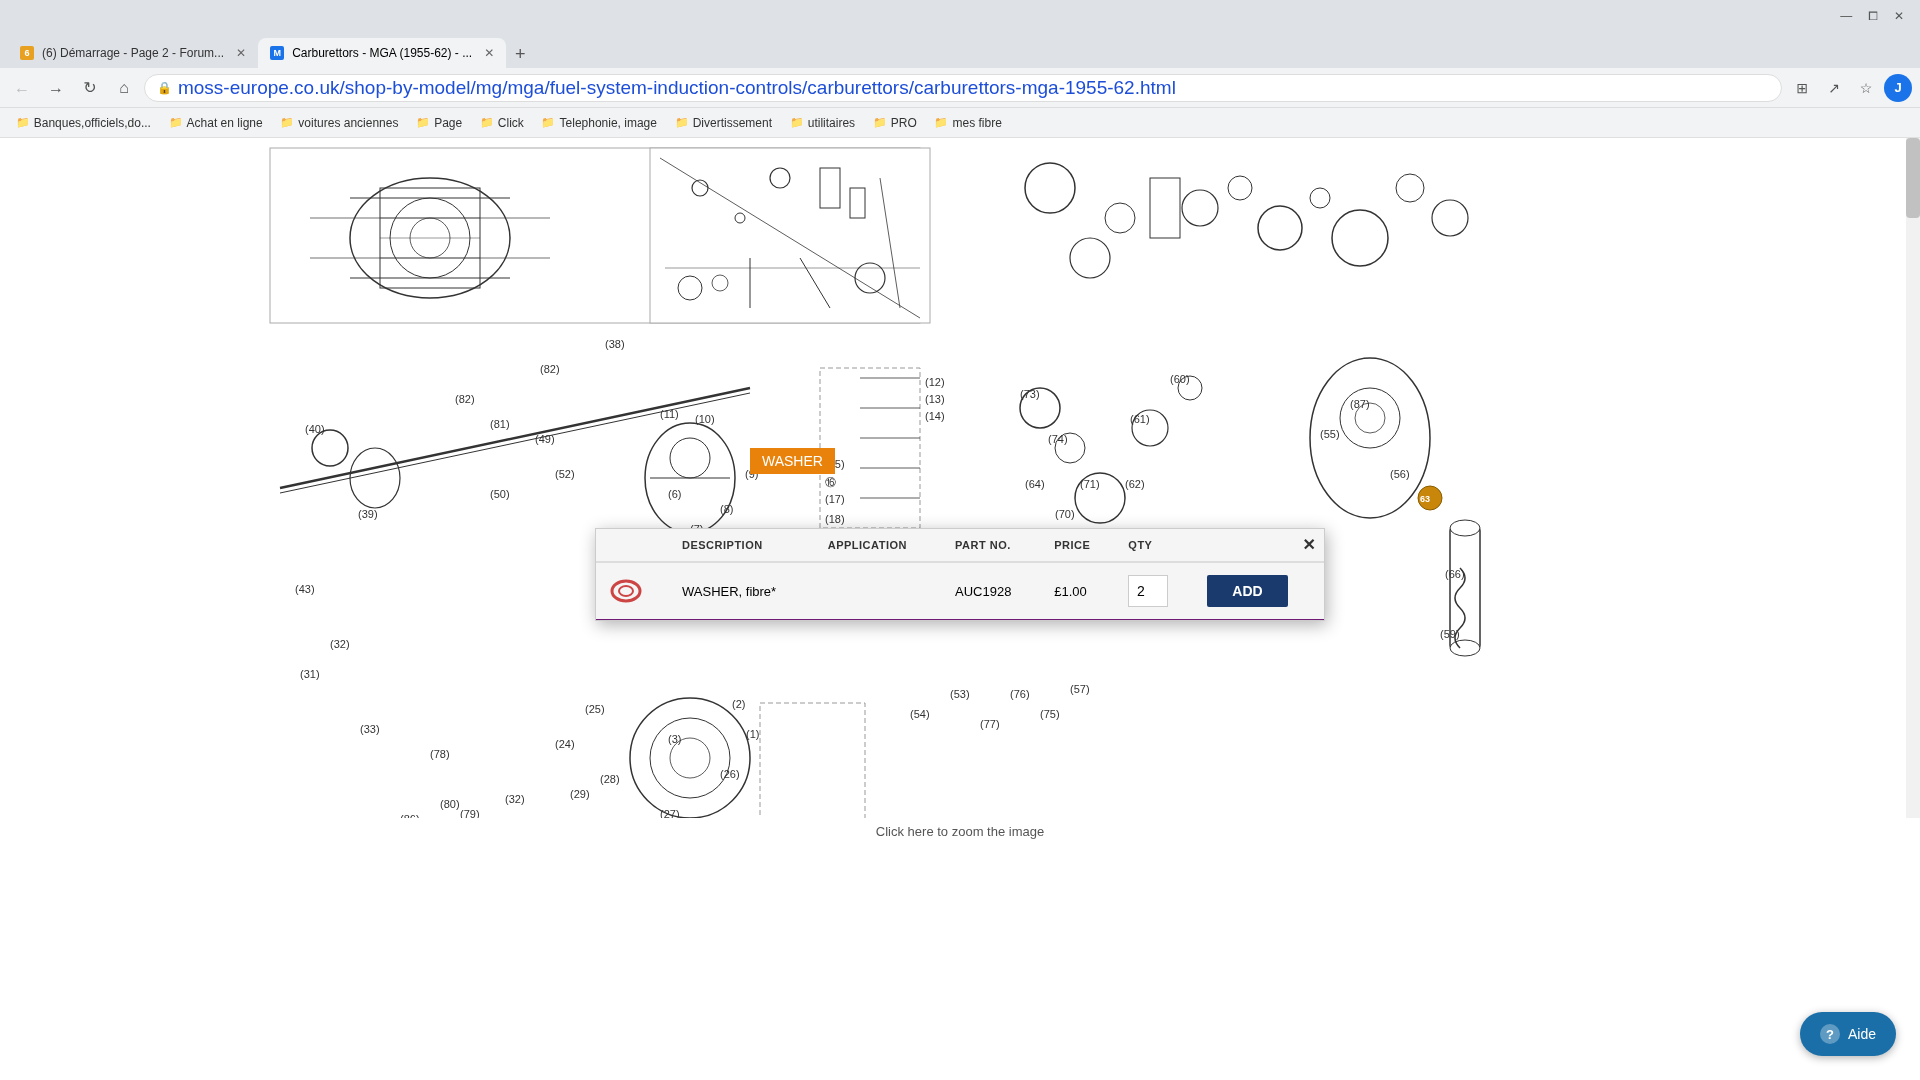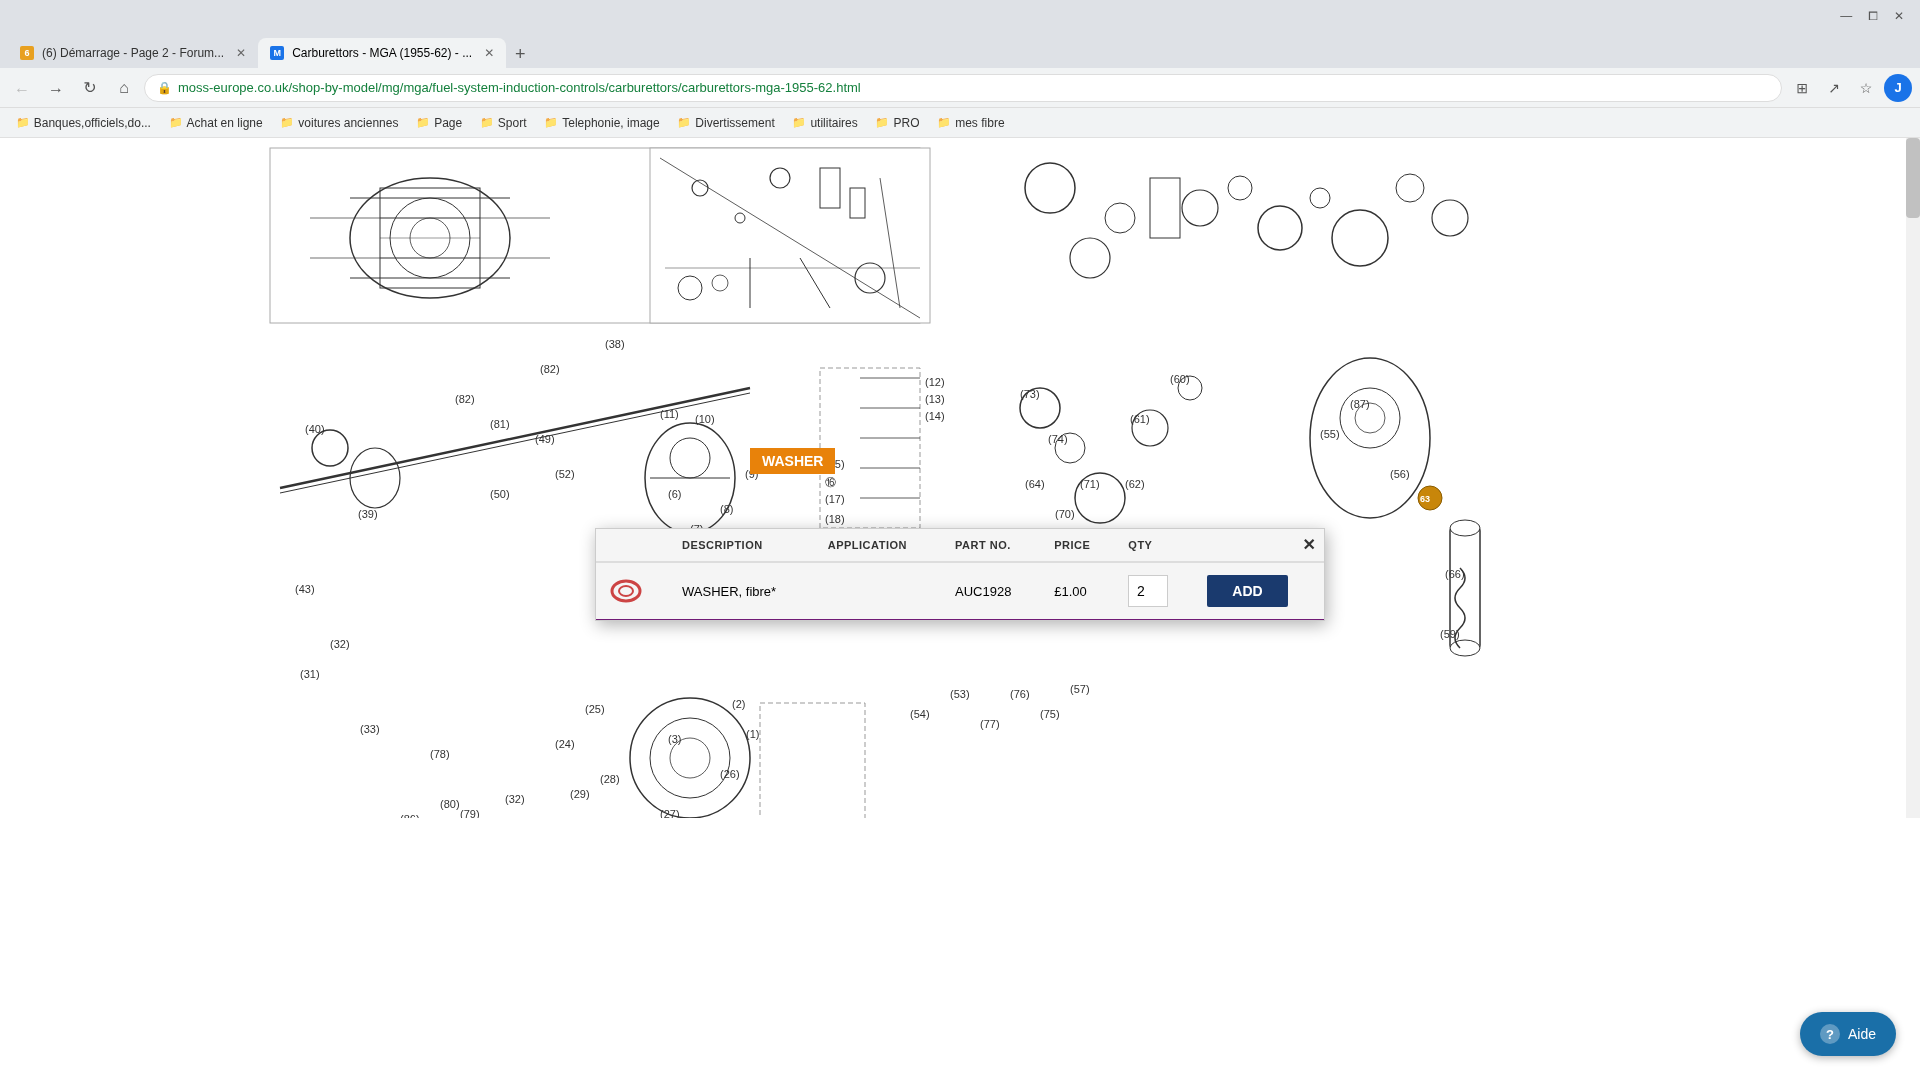--- a/index.html
+++ b/index.html
@@ -18,39 +18,39 @@
     .tab-favicon { width: 14px; height: 14px; border-radius: 2px; background: #e8a020; display: flex; align-items: center; justify-content: center; color: #fff; font-size: 9px; font-weight: bold; }
     .tab-favicon.blue { background: #1a73e8; }
     .tab-close { font-size: 12px; color: #666; margin-left: 4px; }
     .tab-new { display: flex; align-items: center; justify-content: center; width: 28px; height: 28px; font-size: 18px; color: #555; cursor: pointer; }
 
     .nav-bar { display: flex; align-items: center; height: 40px; background: #f1f3f4; padding: 0 8px; gap: 6px; border-bottom: 1px solid #ddd; }
     .nav-btn { width: 28px; height: 28px; display: flex; align-items: center; justify-content: center; border-radius: 50%; cursor: pointer; font-size: 16px; color: #555; }
     .nav-btn.disabled { color: #bbb; cursor: default; }
     .url-bar { flex: 1; height: 28px; background: #fff; border: 1px solid #ddd; border-radius: 14px; display: flex; align-items: center; padding: 0 12px; font-size: 13px; color: #333; gap: 6px; }
     .url-bar-lock { color: #555; font-size: 12px; }
-    .url-text { flex: 1; color: #15803d; font-size: 13px; }
+    .url-text { flex: 1; color: #1d4ed8; font-size: 19px; }
     .nav-icons { display: flex; gap: 4px; align-items: center; }
     .nav-icon-btn { width: 28px; height: 28px; display: flex; align-items: center; justify-content: center; border-radius: 50%; cursor: pointer; color: #555; font-size: 14px; }
     .profile-btn { width: 28px; height: 28px; border-radius: 50%; background: #1a73e8; color: #fff; display: flex; align-items: center; justify-content: center; font-size: 13px; font-weight: bold; cursor: pointer; }
 
     .bookmarks-bar { display: flex; align-items: center; height: 30px; background: #f1f3f4; padding: 0 8px; gap: 2px; border-bottom: 1px solid #e0e0e0; }
     .bookmark { display: flex; align-items: center; gap: 4px; padding: 2px 8px; border-radius: 4px; cursor: pointer; font-size: 12px; color: #333; }
     .bookmark-folder { font-size: 11px; color: #f0a000; }
 
     
     .page-content { position: relative; background: #fff; overflow: hidden; }
     .diagram-area { position: relative; width: 100%; background: #fff; }
     .diagram-img-placeholder { width: 100%; height: 680px; background: #fff; position: relative; overflow: hidden; }
 
     
     .diagram-bg { position: absolute; top: 0; left: 0; width: 100%; height: 100%; }
 
     
-    .washer-label { position: absolute; top: 310px; left: 750px; background: #e8820a; color: #fff; font-size: 14px; font-weight: bold; padding: 5px 12px; cursor: pointer; }
+    .washer-label { position: absolute; top: 310px; left: 750px; background: #e8820a; color: #fff; font-size: 14px; font-weight: normal; padding: 5px 12px; cursor: pointer; }
     .modal { position: absolute; top: 390px; left: 50%; transform: translateX(-50%); background: #f5f5f5; border: 1px solid #ccc; box-shadow: 2px 4px 16px rgba(0,0,0,0.3); width: 730px; pointer-events: all; }
     .modal-close { position: absolute; top: 6px; right: 8px; cursor: pointer; font-size: 16px; color: #333; font-weight: bold; background: none; border: none; }
     .modal-table { width: 100%; border-collapse: collapse; }
     .modal-table th { background: #f5f5f5; font-size: 11px; font-weight: bold; color: #333; text-transform: uppercase; padding: 10px 12px; text-align: left; border-bottom: 2px solid #ddd; letter-spacing: 0.5px; }
     .modal-table td { padding: 10px 12px; font-size: 13px; border-bottom: 1px solid #701a75; vertical-align: middle; }
     .part-img { width: 36px; height: 36px; display: flex; align-items: center; justify-content: center; }
     .add-btn { background: #1a3a6e; color: #fff; border: none; padding: 8px 25px; font-size: 14px; font-weight: bold; cursor: pointer; border-radius: 2px; }
     .qty-input { width: 40px; height: 32px; border: 1px solid #ccc; text-align: center; font-size: 14px; }
     .bottom-table { width: 100%; border-collapse: collapse; }
     .bottom-table th { font-size: 12px; font-weight: bold; color: #333; text-transform: uppercase; padding: 12px 16px; text-align: left; border-bottom: 2px solid #ddd; letter-spacing: 0.5px; }
@@ -125,21 +125,21 @@
     <div class="bookmark">
       <span class="bookmark-folder">📁</span>
       <span>voitures anciennes</span>
     </div>
     <div class="bookmark">
       <span class="bookmark-folder">📁</span>
       <span>Page</span>
     </div>
     <div class="bookmark">
       <span class="bookmark-folder">📁</span>
-      <span>Sport</span>
+      <span>Click</span>
     </div>
     <div class="bookmark">
       <span class="bookmark-folder">📁</span>
       <span>Telephonie, image</span>
     </div>
     <div class="bookmark">
       <span class="bookmark-folder">📁</span>
       <span>Divertissement</span>
     </div>
     <div class="bookmark">
@@ -315,20 +315,21 @@
         <path d="M1460 430 Q1470 440 1460 450 Q1450 460 1460 470 Q1470 480 1460 490 Q1450 500 1460 510" fill="none" stroke="#333" stroke-width="1.5"></path>
       </svg>
 
       <div class="washer-label">WASHER</div>
 
       <div class="scrollbar-track">
         <div class="scrollbar-thumb"></div>
       </div>
     </div>
 
+    <div class="zoom-text">Click here to zoom the image</div>
 
     <div class="modal">
       <button class="modal-close">✕</button>
       <table class="modal-table">
         <thead>
           <tr>
             <th></th>
             <th>DESCRIPTION</th>
             <th>APPLICATION</th>
             <th>PART NO.</th>

